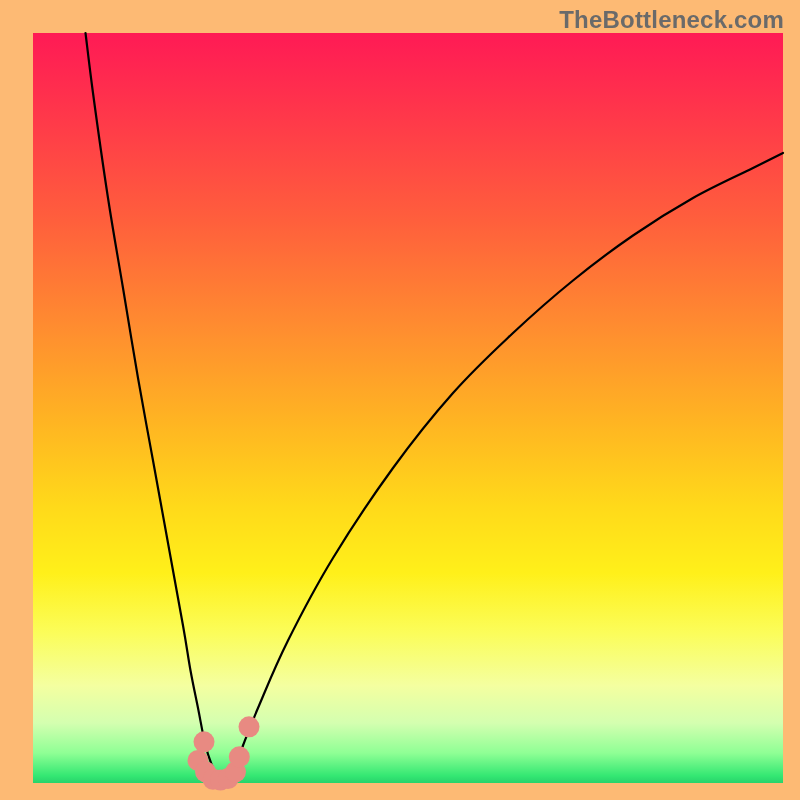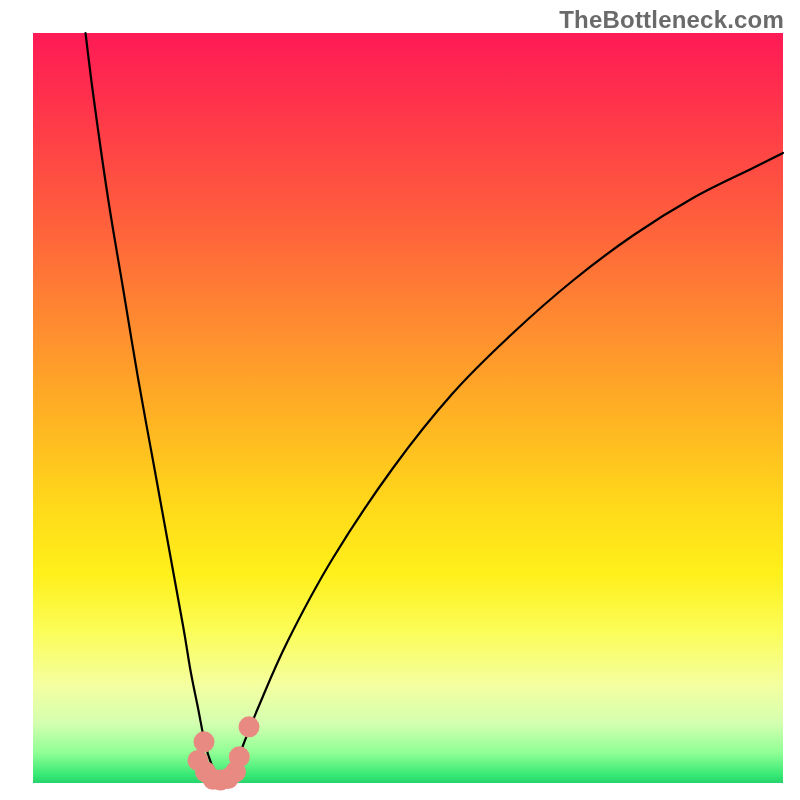--- a/index.html
+++ b/index.html
@@ -10,21 +10,21 @@
     background: #000;
     overflow: hidden;
     font-family: Arial, Helvetica, sans-serif;
   }
   .frame {
     position: absolute;
     left: 0;
     top: 0;
     width: 800px;
     height: 800px;
-    background: #ffffff;
+    background: #fdba74;
   }
   .plot-area {
     position: absolute;
     left: 33px;
     top: 33px;
     width: 750px;
     height: 750px;
     
     background: linear-gradient(to bottom,
       #ff1a55 0%,

